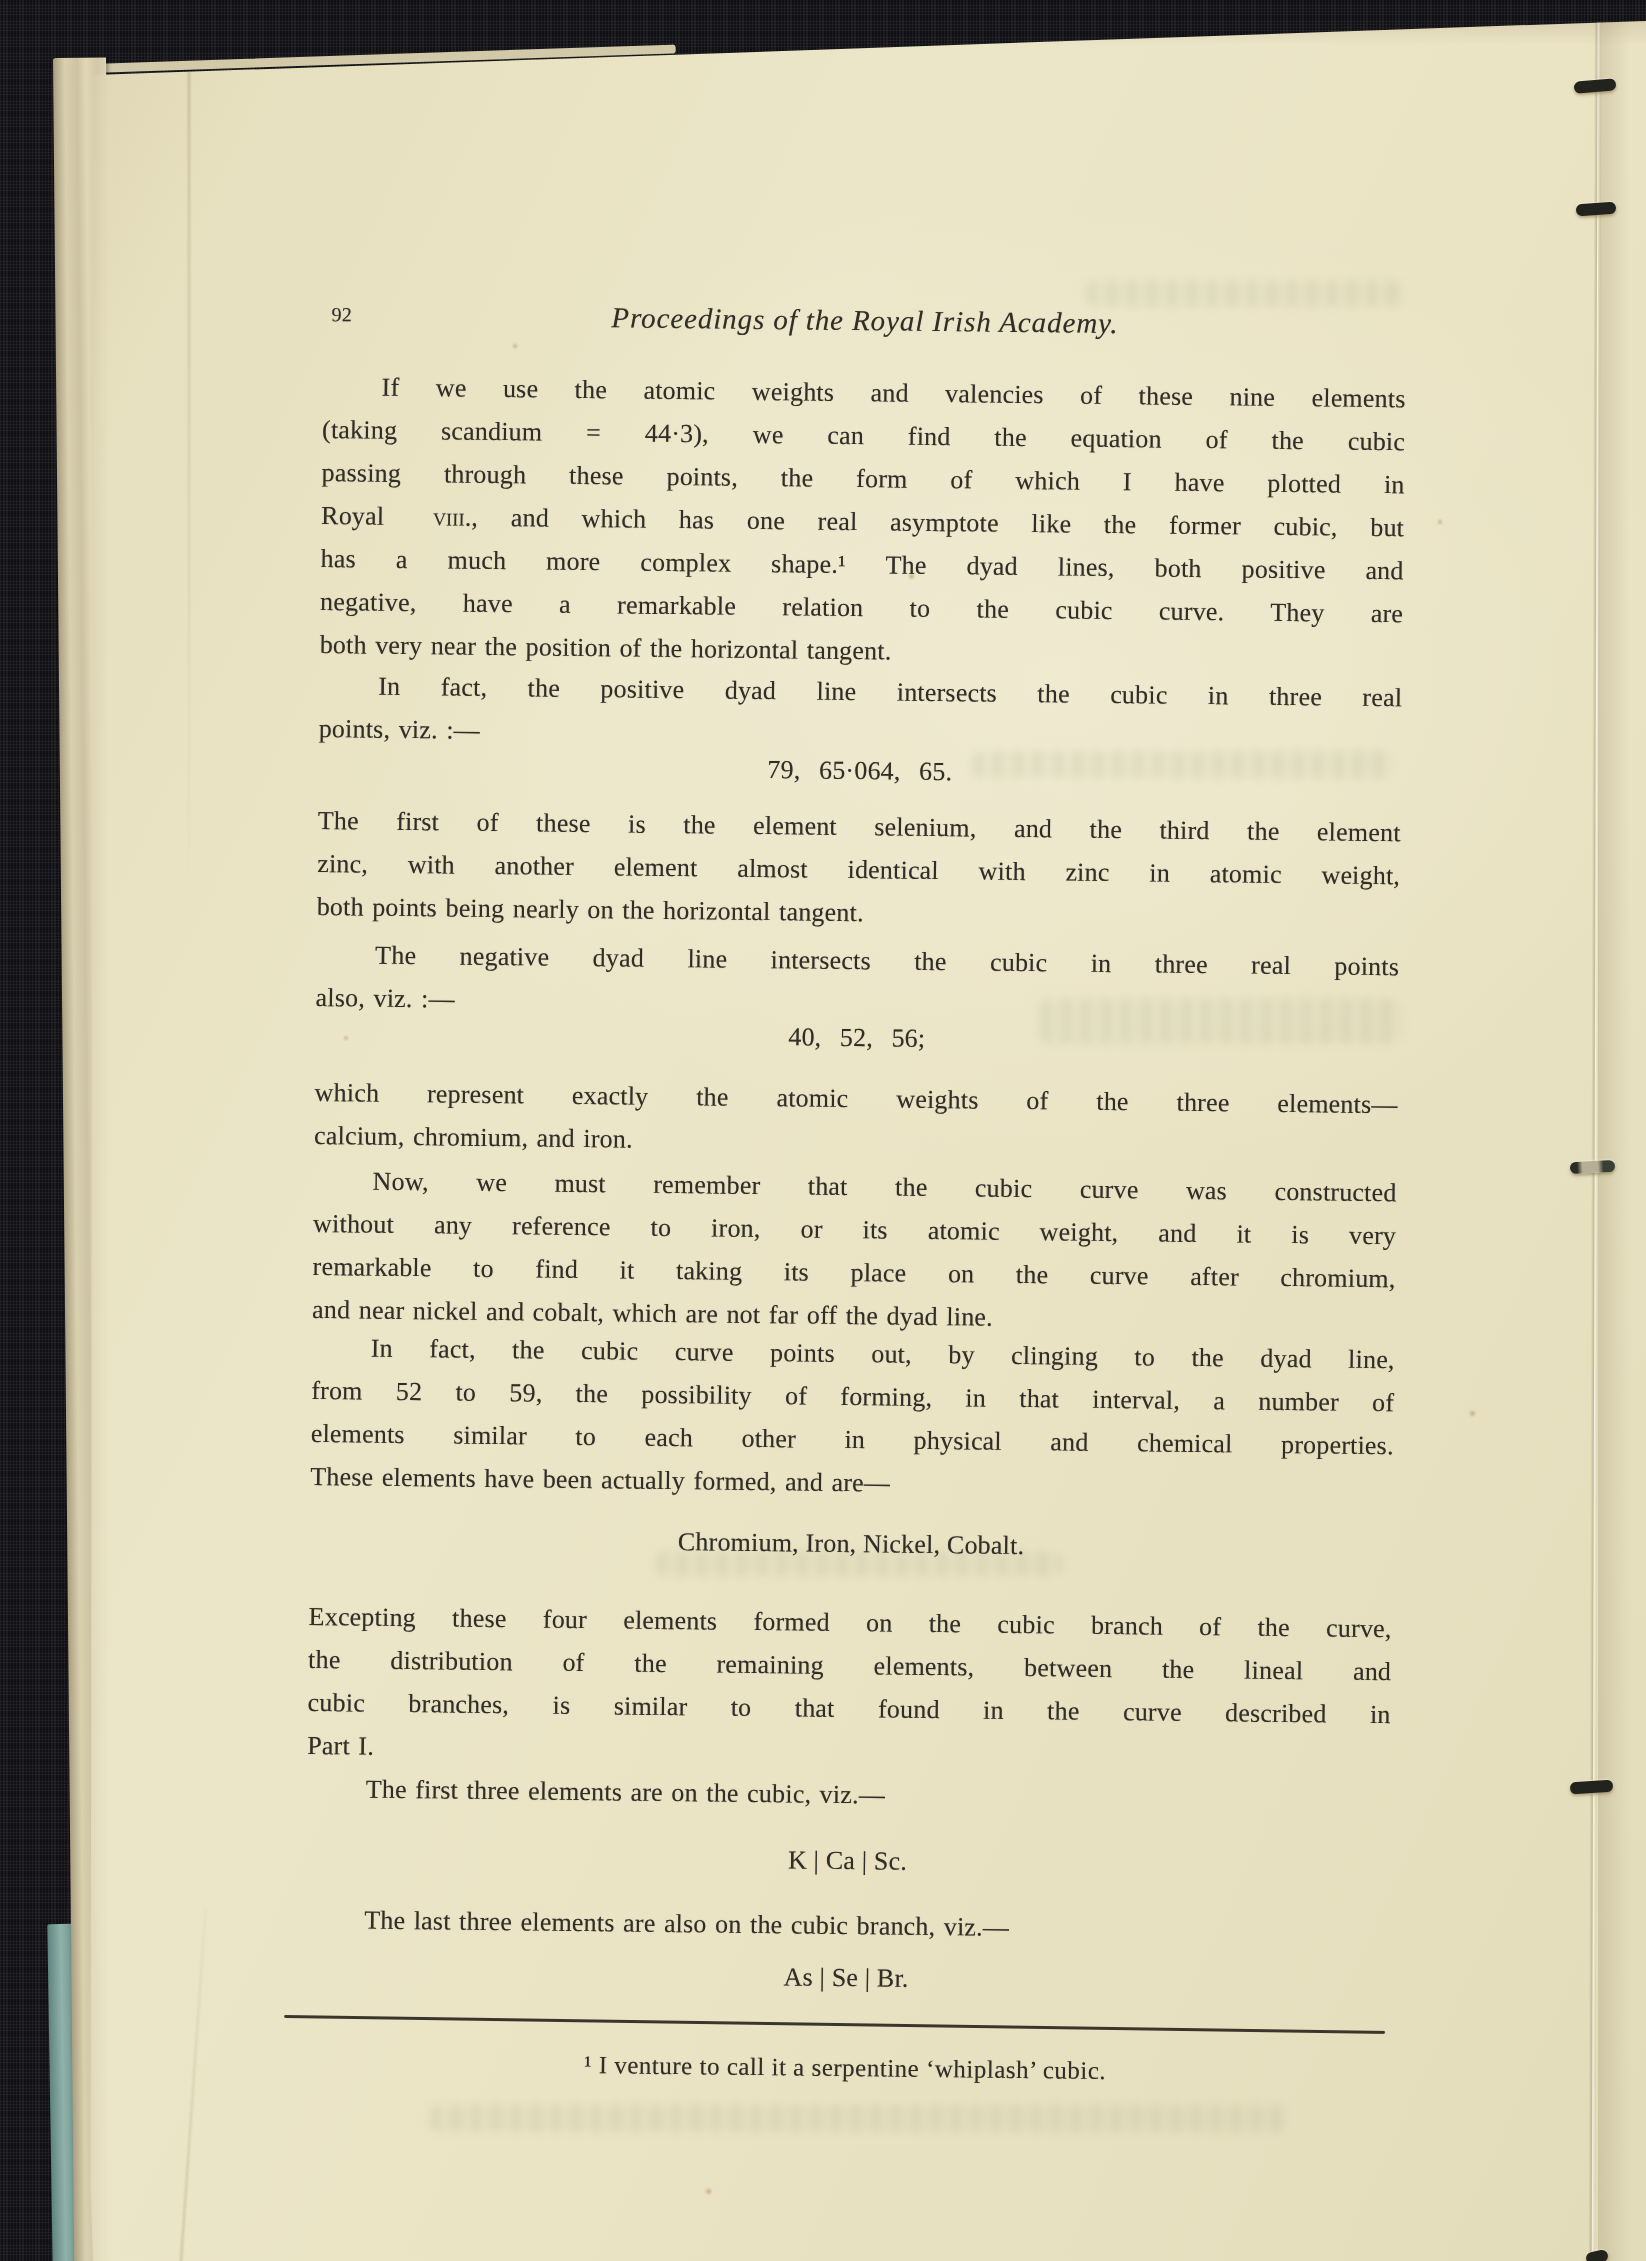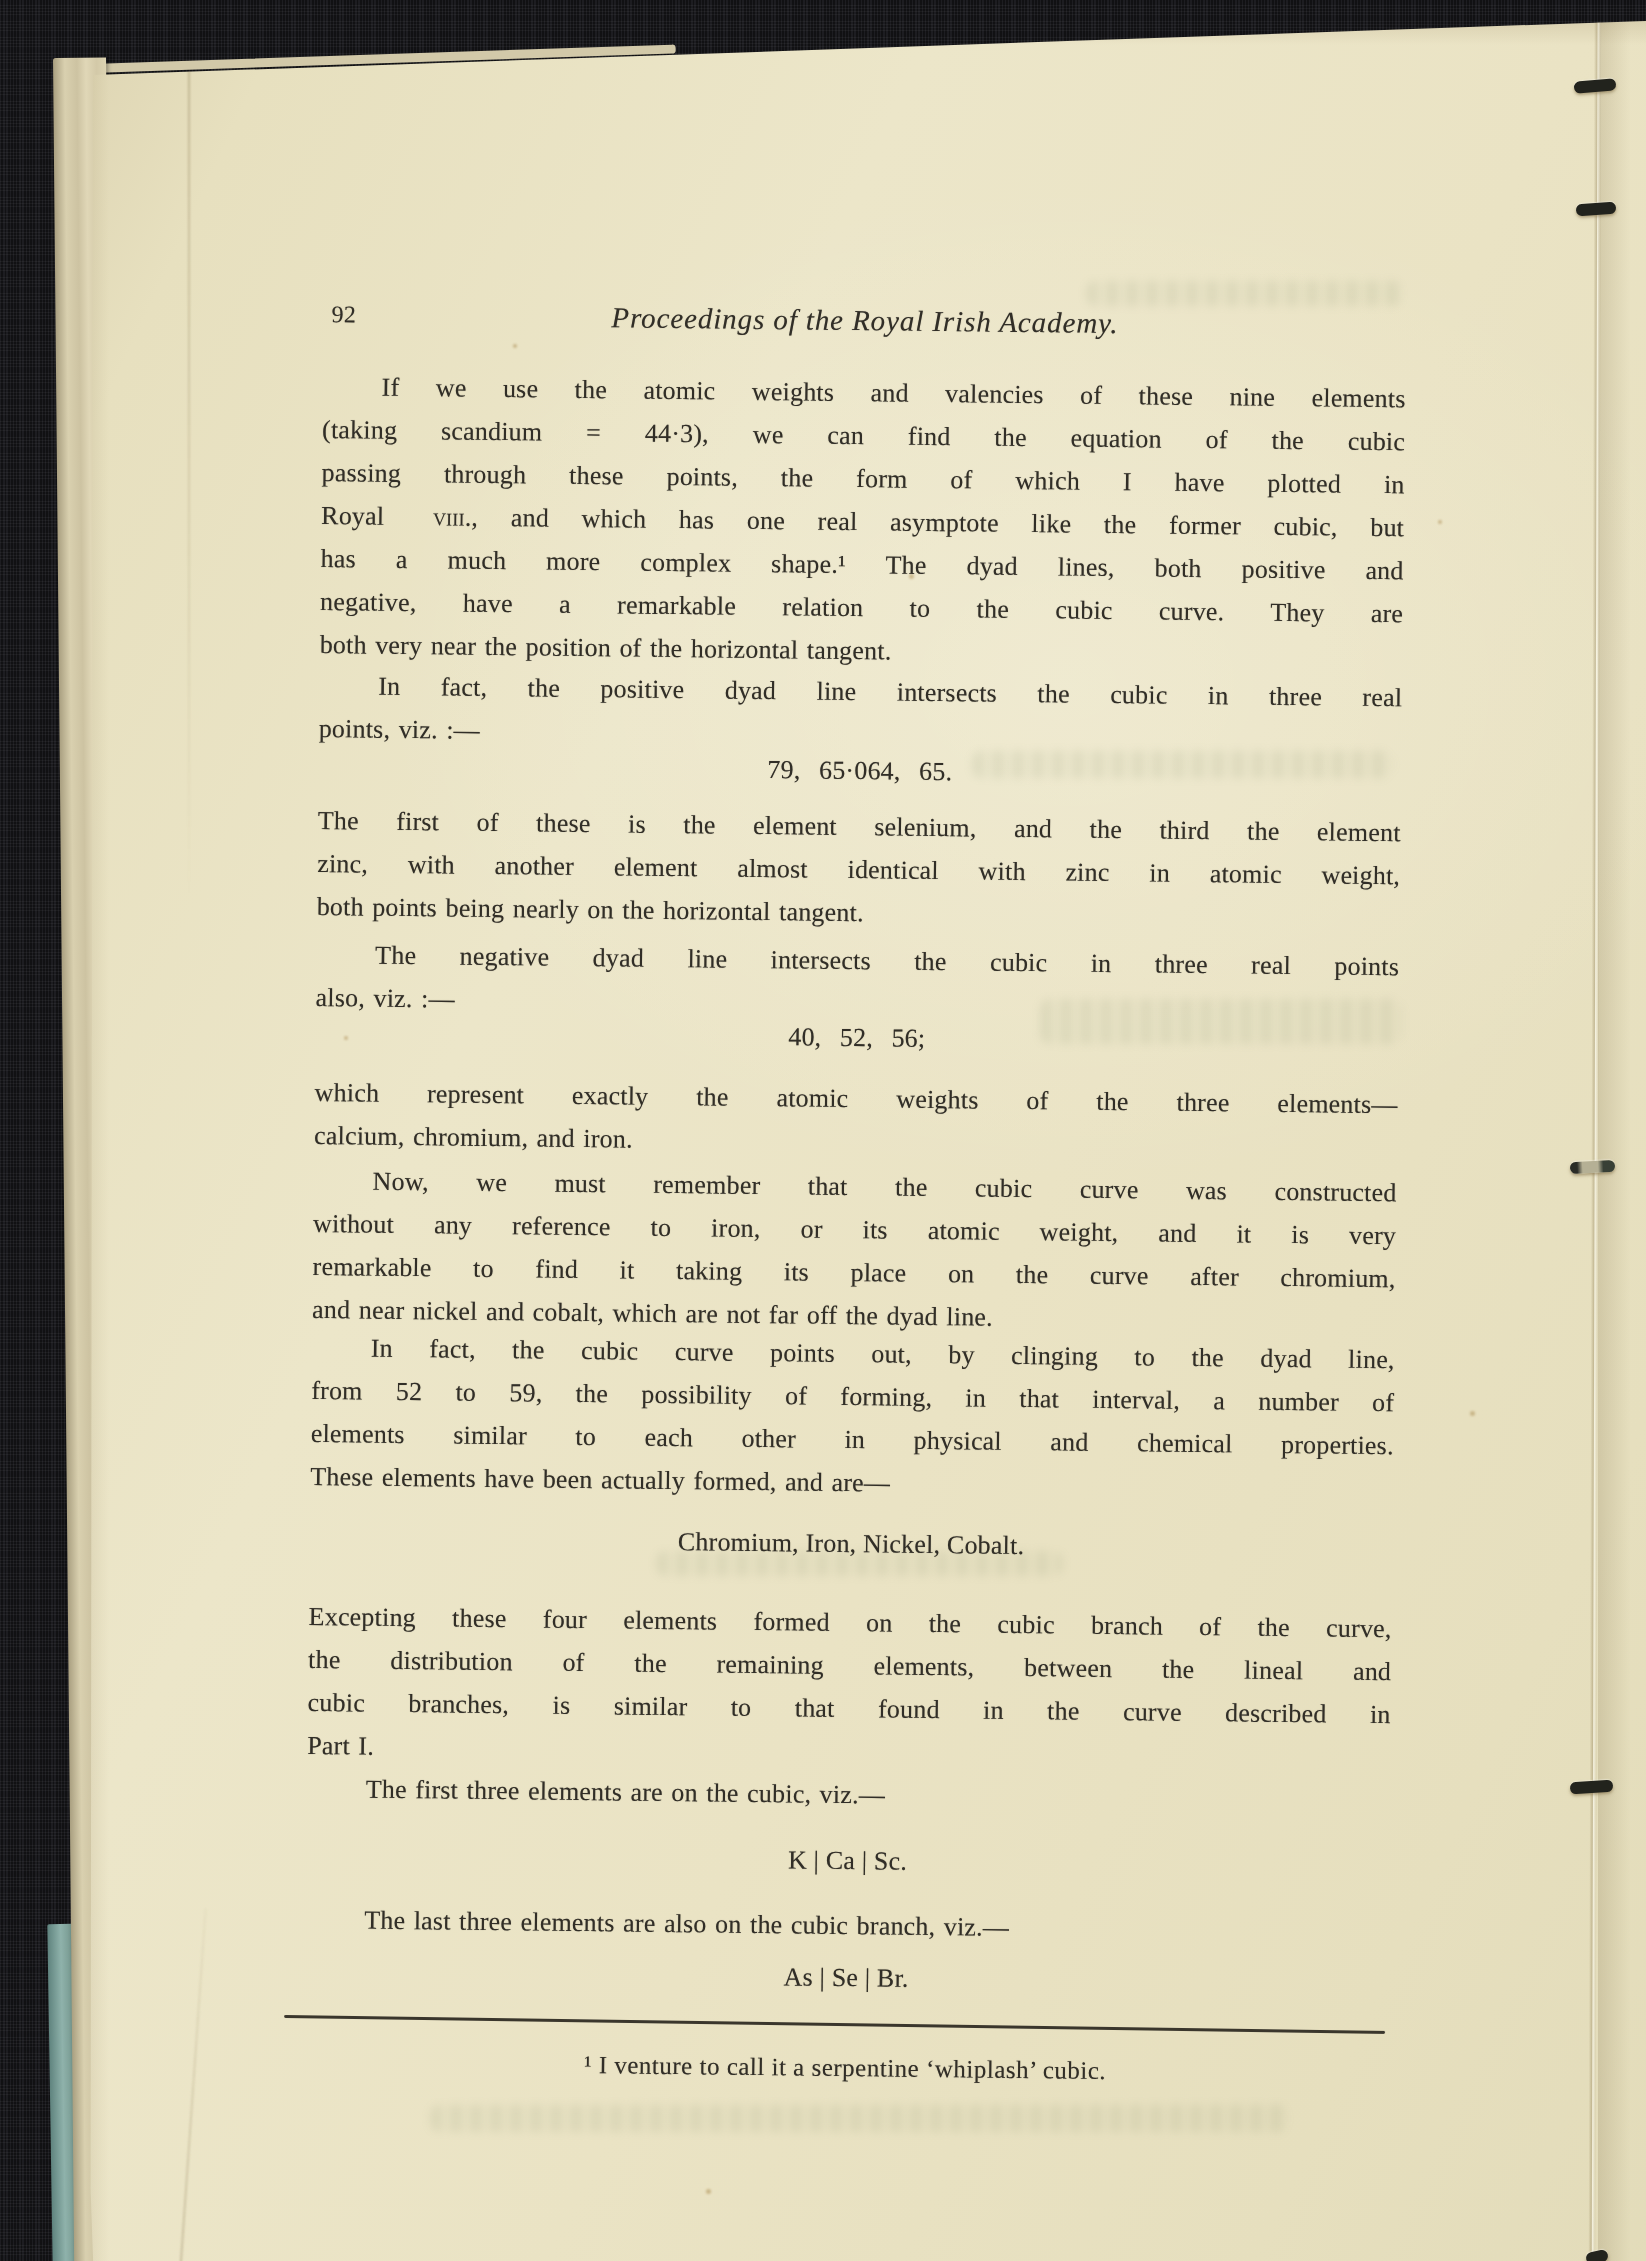--- a/index.html
+++ b/index.html
@@ -41,21 +41,21 @@
   .bind-shadow{position:absolute;left:1530px;top:0;width:41px;height:100%;
     background:linear-gradient(90deg, rgba(110,92,52,0.18), rgba(110,92,52,0) 80%);}
   .stitch{position:absolute;height:11.8px;background:#22231d;border-radius:5.9px;
     box-shadow:0 1.8px 3.2px rgba(118,98,58,0.55), 0 -0.9px 1.4px rgba(255,255,248,0.5);}
   .stitch.light{background:linear-gradient(90deg,#2a2c26 0 16%,#b5b095 28% 62%,#384036 74% 100%);}
   
   .content{position:absolute;left:246px;top:0;width:1083px;height:2379px;
     transform:rotate(0.65deg);transform-origin:0px 1131px;color:#312e27;
     text-shadow:0 0 0.9px rgba(49,46,39,0.42);letter-spacing:0.2px;}
   .hdr-row{position:absolute;left:0;top:275px;width:100%;height:43px;line-height:43px;}
-  .pagenum{position:absolute;left:8.1px;top:0;font-size:24px;}
+  .pagenum{position:absolute;left:8.1px;top:0;font-size:20px;}
   .runhead{position:absolute;left:0;top:0;width:100%;text-align:center;
     font-style:italic;font-size:29px;letter-spacing:0.9px;}
   .para{position:absolute;left:0;width:100%;}
   .line{height:43px;line-height:43px;font-size:26px;word-spacing:1.8px;}
   .line.just{text-align:justify;text-align-last:justify;}
   .line.indent{text-indent:59px;}
   .sc{font-variant:small-caps;margin-left:16px;}
   .display-line{position:absolute;left:0;width:100%;height:43px;line-height:43px;
     font-size:26px;text-align:center;}
   .display-line.wide{word-spacing:11.8px;}

